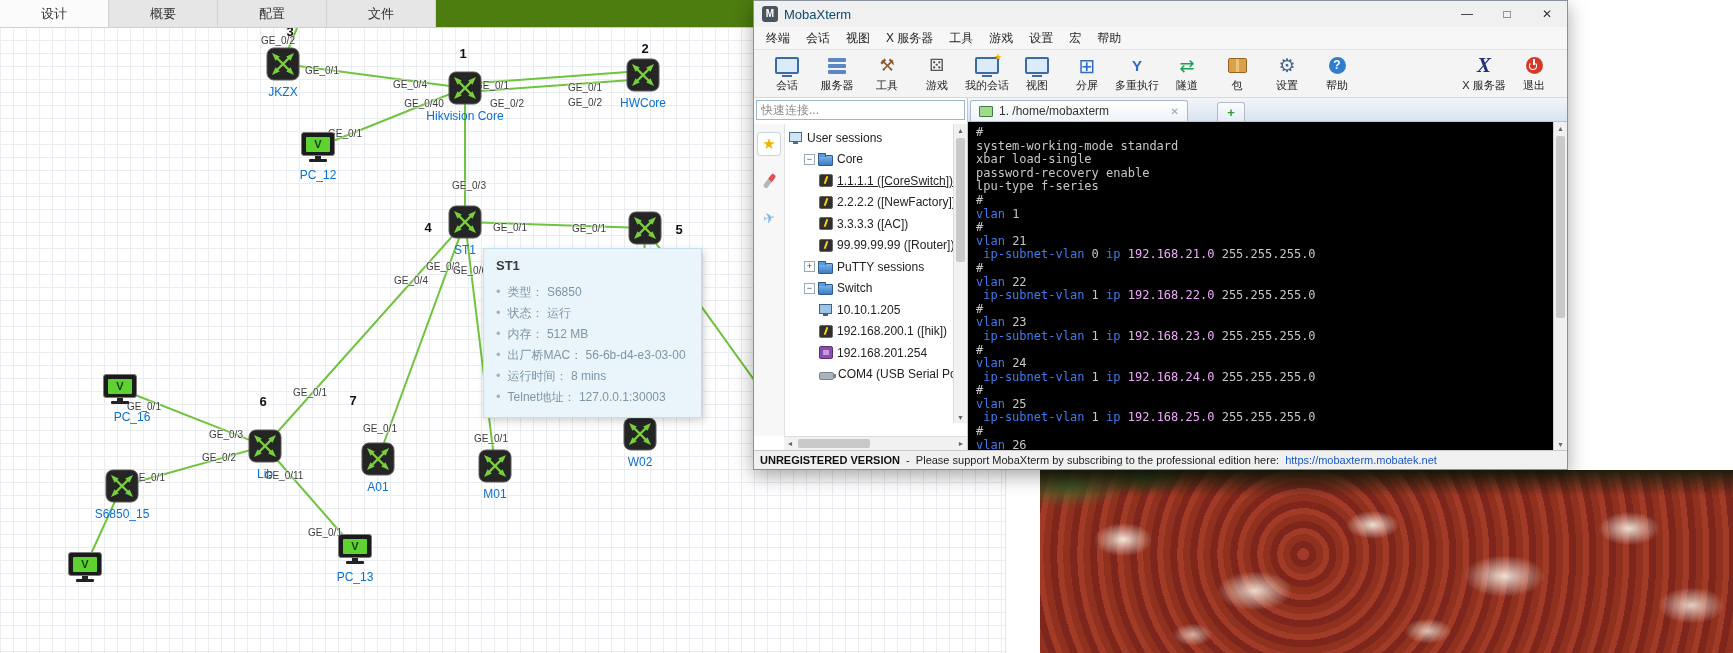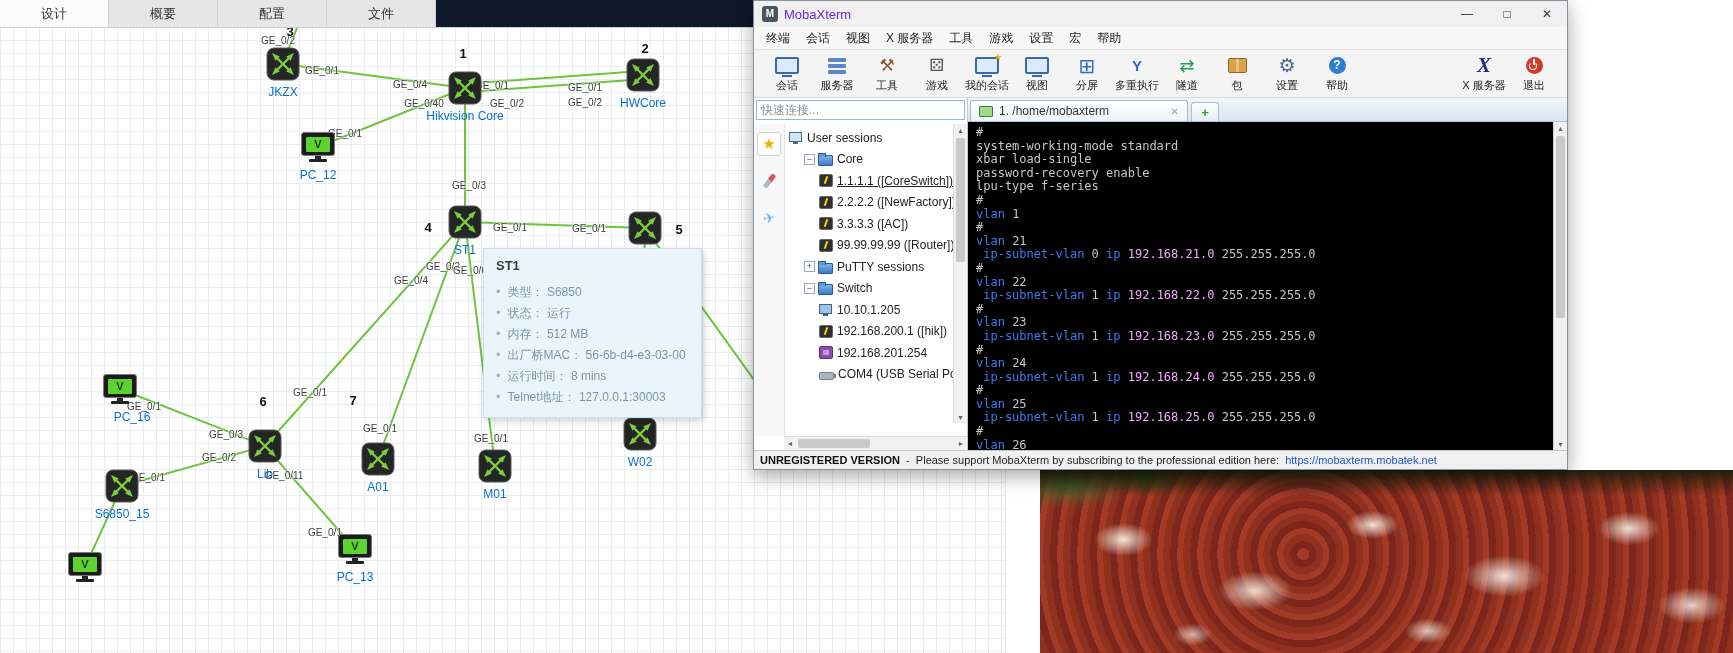--- a/index.html
+++ b/index.html
@@ -1,20 +1,20 @@
 <!DOCTYPE html>
 <html><head>
 <meta charset="utf-8">
 <style>
   html,body{margin:0;padding:0;width:1733px;height:653px;overflow:hidden;background:#fff;
     font-family:"Liberation Sans","DejaVu Sans",sans-serif;}
   #stage{position:relative;width:1733px;height:653px;}
 
   
-  #dtabs{position:absolute;left:0;top:0;width:1040px;height:27px;background:#0f172a;
+  #dtabs{position:absolute;left:0;top:0;width:1040px;height:27px;background:#4d7c0f;
     border-bottom:1px solid #cfcfcf;display:flex;z-index:2;}
   .dtab{width:108px;display:flex;align-items:center;justify-content:center;font-size:13px;
     color:#333;background:#e6e6e6;border-right:1px solid #d2d2d2;cursor:pointer;}
   .dtab.active{background:#fbfbfb;}
   #canvas{position:absolute;left:0;top:27px;width:1005px;height:626px;overflow:hidden;z-index:1;
     background-color:#fff;border-right:1px solid #e4e4e4;
     background-image:linear-gradient(to right,#e9edf1 1px,transparent 1px),
                      linear-gradient(to bottom,#e9edf1 1px,transparent 1px);
     background-size:13px 13px;}
   #links{position:absolute;left:0;top:0;z-index:1;}
@@ -41,21 +41,21 @@
   .tt-b{color:#9fb4c0;font-size:13px;line-height:15px;}
 
   
   #moba{position:absolute;left:753px;top:0;width:815px;height:470px;box-sizing:border-box;
     background:#f0f0f0;border:1px solid #88909c;box-shadow:0 6px 18px rgba(0,0,0,.35);
     display:flex;flex-direction:column;z-index:10;}
   .titlebar{height:26px;flex:none;display:flex;align-items:center;background:#f0f0f0;
     padding-left:8px;gap:6px;}
   .logo{width:16px;height:16px;border-radius:3px;background:#4a5560;color:#fff;font-size:10px;
     font-weight:bold;line-height:16px;text-align:center;flex:none;}
-  .wtitle{font-size:13px;color:#6d28d9;}
+  .wtitle{font-size:13px;color:#0c4a6e;}
   #wbtns{margin-left:auto;display:flex;}
   .wbtn{width:40px;height:26px;text-align:center;line-height:26px;font-size:12px;color:#333;cursor:pointer;}
   .menubar{height:22px;flex:none;display:flex;align-items:center;background:#f7f7f7;
     border-bottom:1px solid #e2e2e2;padding-left:4px;}
   .mitem{padding:0 8px;font-size:12px;color:#222;cursor:pointer;}
   #toolbar{height:47px;flex:none;display:flex;align-items:center;background:#f4f4f4;
     border-bottom:1px solid #d8d8d8;padding:0 8px;}
   .tb-item{min-width:46px;padding:0 2px;display:flex;flex-direction:column;align-items:center;
     gap:1px;cursor:pointer;}
   .tb-ic{height:22px;display:flex;align-items:center;justify-content:center;}
@@ -129,21 +129,21 @@
   .sthumb{position:absolute;left:2px;right:2px;top:2px;height:45%;background:#c9c9c9;border-radius:2px;}
   #hscroll{height:13px;flex:none;margin-left:30px;background:#f1f1f1;border-top:1px solid #dcdcdc;
     display:flex;align-items:center;font-size:7px;color:#666;position:relative;}
   .harr{width:12px;text-align:center;cursor:pointer;}
   .htrack{flex:1;position:relative;height:100%;}
   .hthumb{position:absolute;top:2px;bottom:2px;left:2px;width:45%;background:#c9c9c9;border-radius:2px;}
 
   
   #termcol{flex:1;display:flex;flex-direction:column;min-width:0;}
   #tabstrip{height:23px;flex:none;background:linear-gradient(#f2f6fb,#d9e3f0);display:flex;
-    align-items:flex-end;padding-left:2px;border-bottom:1px solid #b8c4d4;}
+    align-items:flex-end;padding-left:2px;border-bottom:1px solid #b8c4d4;gap:26px;}
   #ttab{height:21px;width:218px;box-sizing:border-box;display:flex;align-items:center;gap:6px;
     padding:0 8px;background:linear-gradient(#ffffff,#eef3f9);border:1px solid #aab8ca;
     border-bottom:none;border-radius:3px 3px 0 0;font-size:12px;color:#333;cursor:pointer;}
   .tab-mon{width:12px;height:9px;border:1px solid #3f7a4a;background:#9fdc8a;border-radius:1px;flex:none;}
   #ttab .tx{flex:1;white-space:nowrap;overflow:hidden;}
   .tclose::before{content:"✕";color:#98a0a8;font-size:10px;}
   #plustab{height:18px;width:26px;margin-left:3px;display:flex;align-items:center;justify-content:center;
     background:linear-gradient(#fbfdff,#e4ecf5);border:1px solid #b0bcca;border-bottom:none;
     border-radius:3px 3px 0 0;color:#2f9e2f;font-weight:bold;font-size:13px;cursor:pointer;}
   #term{flex:1;background:#000;position:relative;overflow:hidden;padding:4px 16px 0 8px;cursor:text;}

